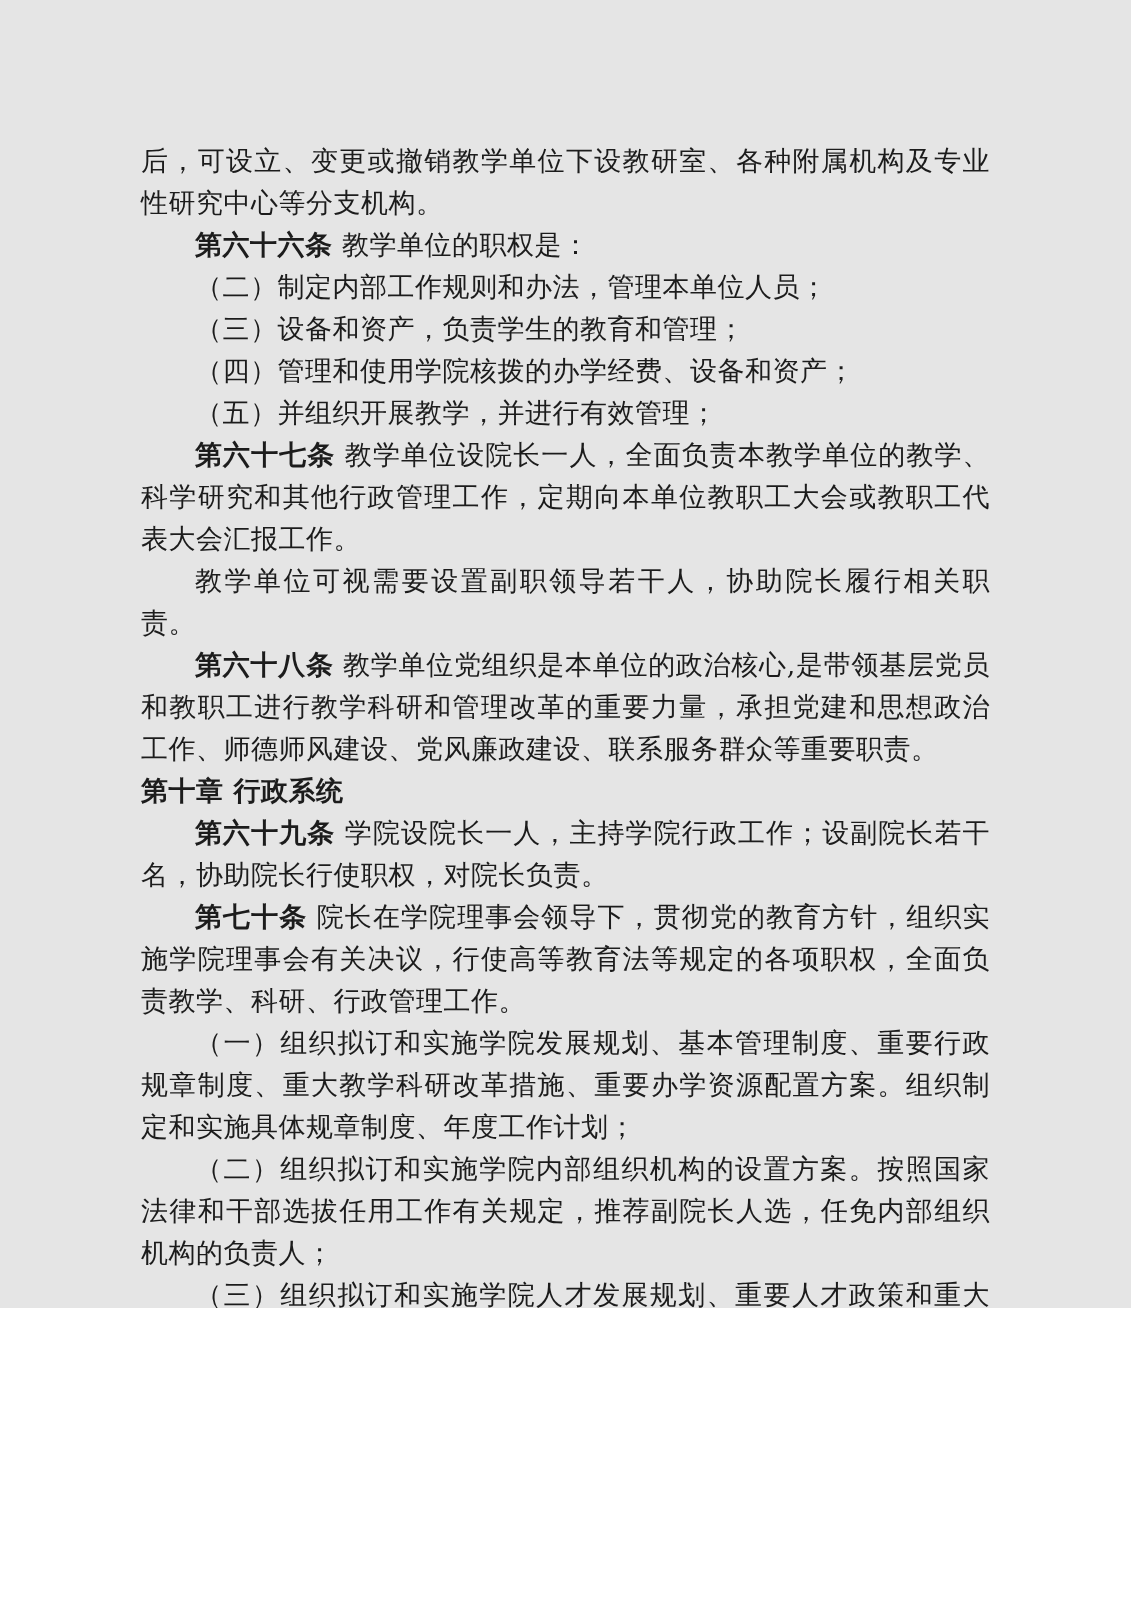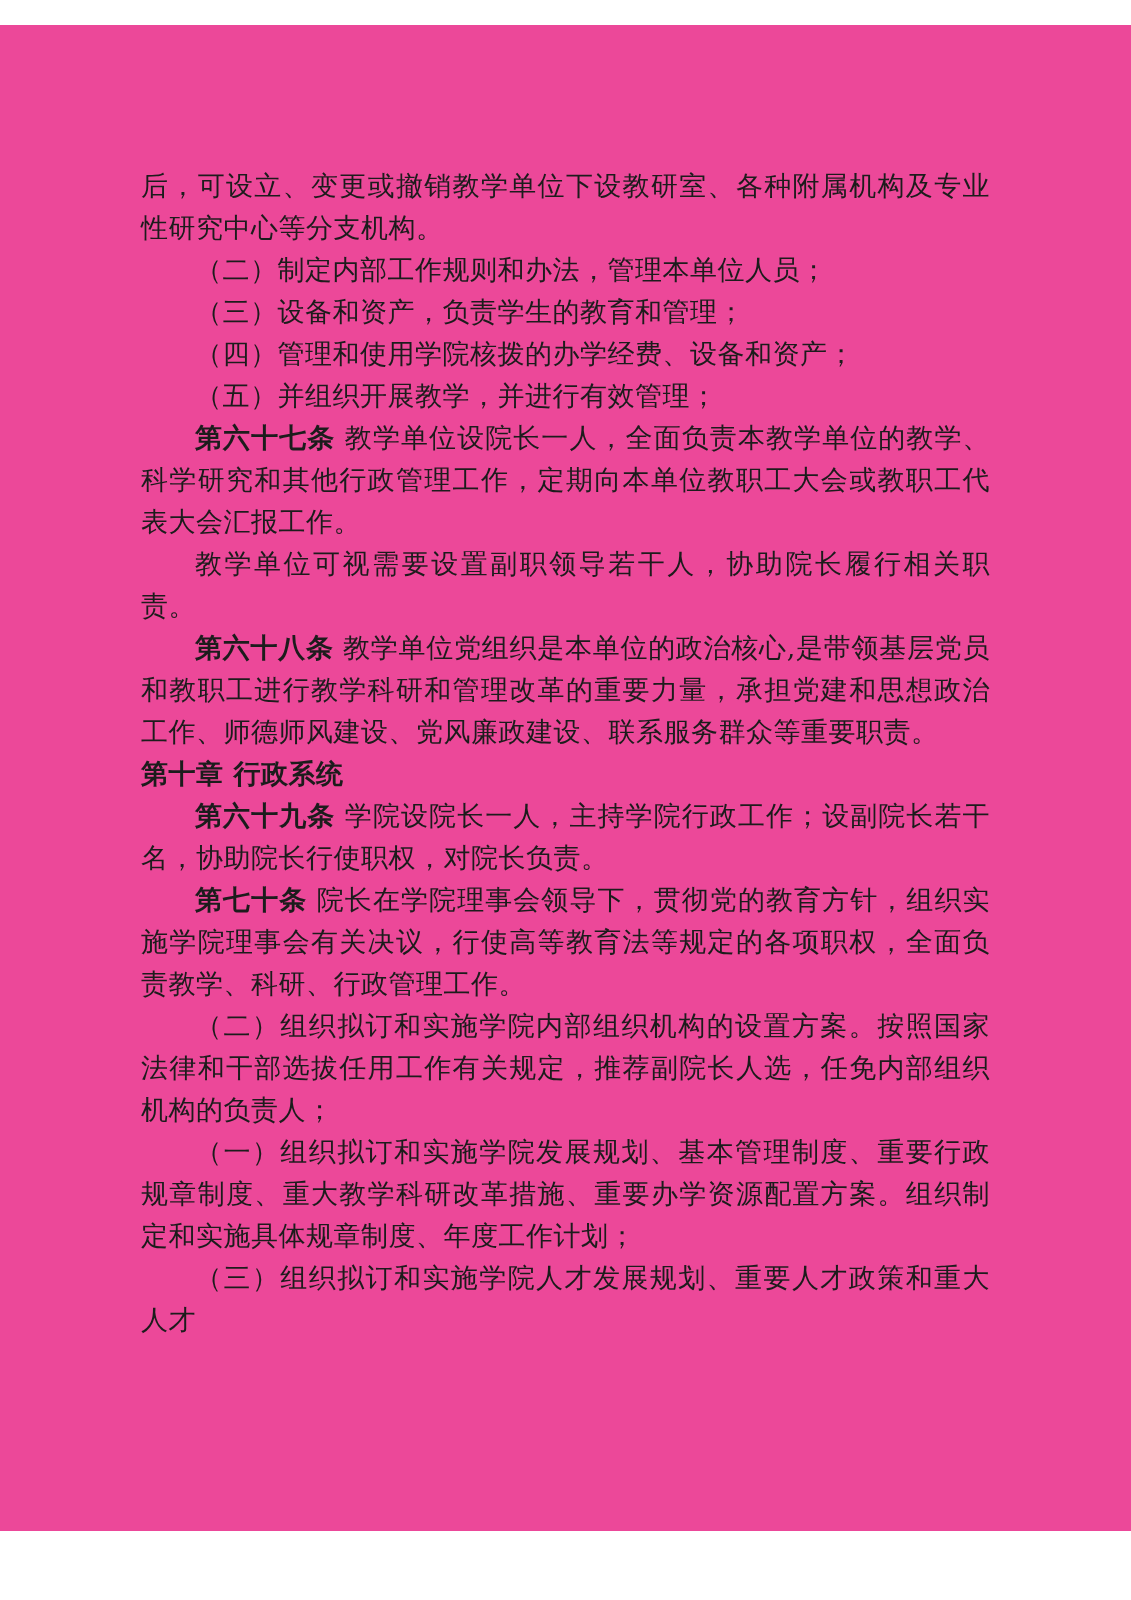--- a/index.html
+++ b/index.html
@@ -3,26 +3,25 @@
 <meta charset="utf-8">
 <style>
   html, body {
     margin: 0;
     padding: 0;
     background: #ffffff;
   }
   .page {
     position: relative;
     width: 1131px;
-    height: 1506px;
-    background: #ec4899;
+    height: 1308px;
+    background: #e5e5e5;
     overflow: hidden;
     font-family: "DejaVu Serif", "Liberation Serif", serif;
     color: #1c1c1c;
-    margin-top: 25px;
   }
   .content {
     position: absolute;
     left: 141px;
     top: 140px;
     width: 849px;
   }
   .content p {
     margin: 0;
     padding: 0;
@@ -65,20 +64,21 @@
   }
 </style>
 </head>
 <body>
 
 <div class="page">
   <div class="content">
 
     <p class="no-indent"><b class="term"></b><span>后，可设立、变更或撤销教学单位下设教研室、各种附属机构及专业性研究中心等分支机构。</span></p>
 
+    <p class="indent"><b class="term">第六十六条</b><span>教学单位的职权是：</span></p>
 
 
     <p class="indent"><b class="term"></b><span>（二）制定内部工作规则和办法，管理本单位人员；</span></p>
 
     <p class="indent"><b class="term"></b><span>（三）设备和资产，负责学生的教育和管理；</span></p>
 
     <p class="indent"><b class="term"></b><span>（四）管理和使用学院核拨的办学经费、设备和资产；</span></p>
 
     <p class="indent"><b class="term"></b><span>（五）并组织开展教学，并进行有效管理；</span></p>
 
@@ -88,22 +88,22 @@
     <p class="indent"><b class="term"></b><span>教学单位可视需要设置副职领导若干人，协助院长履行相关职责。</span></p>
 
     <p class="indent"><b class="term">第六十八条</b><span>教学单位党组织是本单位的政治核心,是带领基层党员和教职工进行教学科研和管理改革的重要力量，承担党建和思想政治工作、师德师风建设、党风廉政建设、联系服务群众等重要职责。</span></p>
 
     <p class="chapter-heading">第十章 行政系统</p>
 
     <p class="indent"><b class="term">第六十九条</b><span>学院设院长一人，主持学院行政工作；设副院长若干名，协助院长行使职权，对院长负责。</span></p>
 
     <p class="indent"><b class="term">第七十条</b><span>院长在学院理事会领导下，贯彻党的教育方针，组织实施学院理事会有关决议，行使高等教育法等规定的各项职权，全面负责教学、科研、行政管理工作。</span></p>
 
+    <p class="indent"><b class="term"></b><span>（一）组织拟订和实施学院发展规划、基本管理制度、重要行政规章制度、重大教学科研改革措施、重要办学资源配置方案。组织制定和实施具体规章制度、年度工作计划；</span></p>
+
     <p class="indent"><b class="term"></b><span>（二）组织拟订和实施学院内部组织机构的设置方案。按照国家法律和干部选拔任用工作有关规定，推荐副院长人选，任免内部组织机构的负责人；</span></p>
-
-    <p class="indent"><b class="term"></b><span>（一）组织拟订和实施学院发展规划、基本管理制度、重要行政规章制度、重大教学科研改革措施、重要办学资源配置方案。组织制定和实施具体规章制度、年度工作计划；</span></p>
 
     <p class="indent"><b class="term"></b><span>（三）组织拟订和实施学院人才发展规划、重要人才政策和重大人才</span></p>
 
   </div>
 
   <div class="footer">—14—</div>
 </div>
 
 </body></html>

